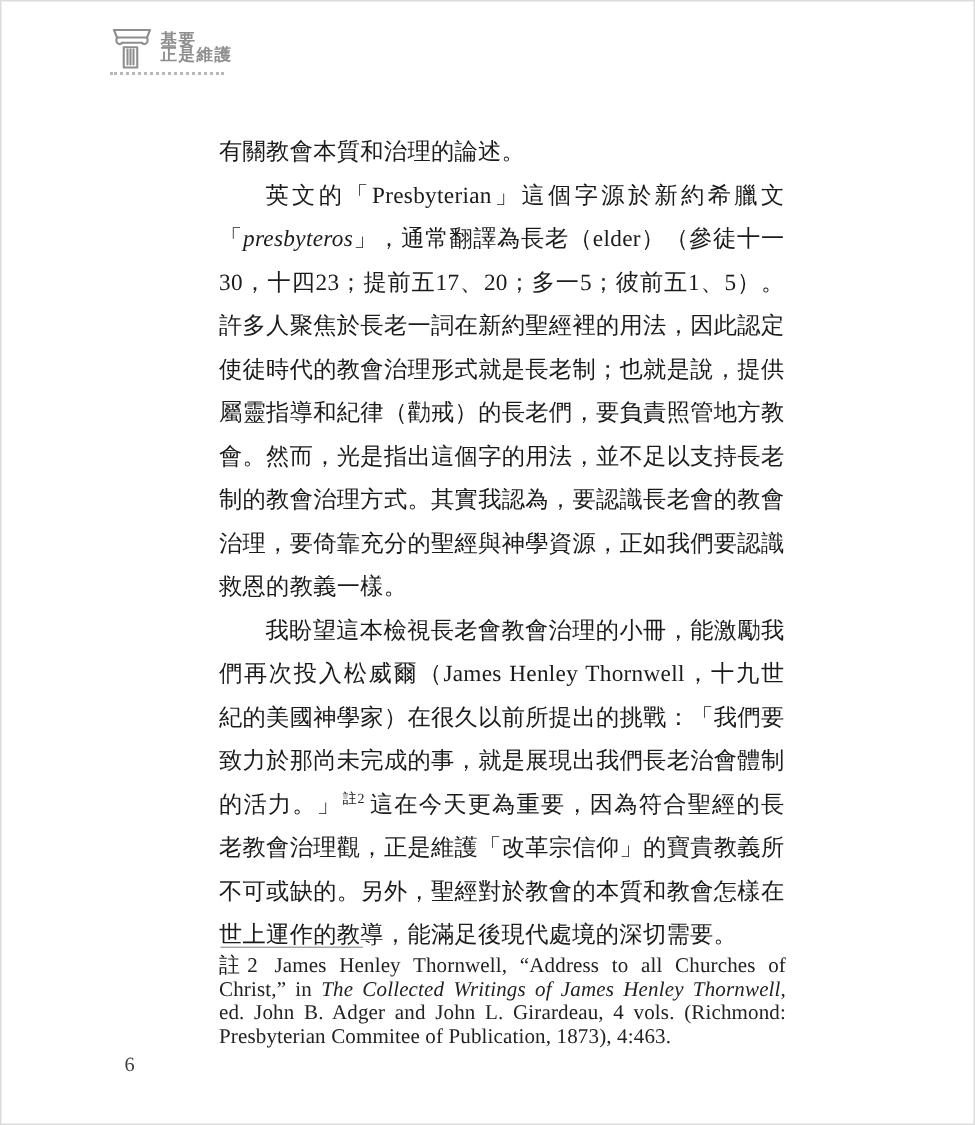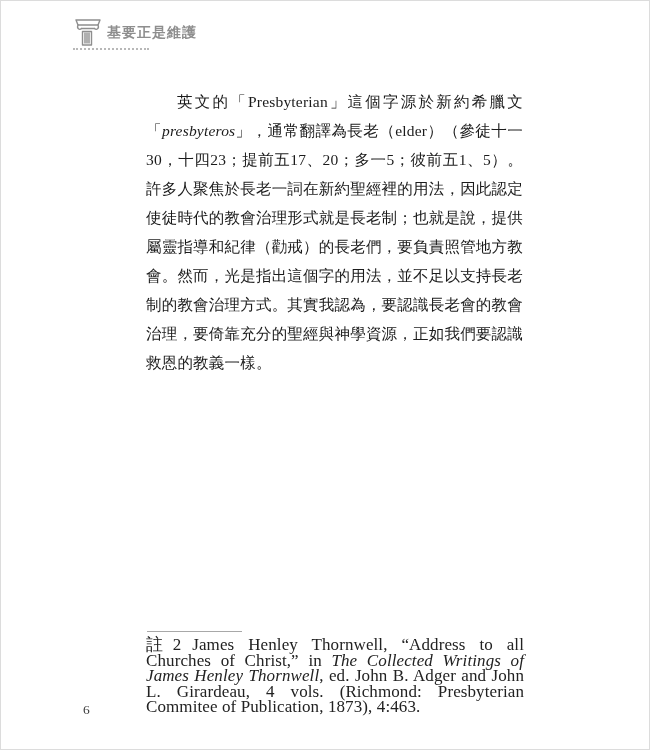--- a/index.html
+++ b/index.html
@@ -17,23 +17,23 @@
     box-sizing:border-box;
   }
   
   .logo{
     position:absolute;left:72px;top:16px;
     display:flex;align-items:center;gap:4px;
     color:#8c8c8c;
   }
   .logo-icon{width:30px;height:30px;display:inline-block;}
   .logo-text{
-    display:flex;justify-content:center;
+    display:flex;flex-direction:column;justify-content:center;
     font-family:"Liberation Sans","DejaVu Sans",sans-serif;
-    font-size:14px;line-height:10px;font-weight:bold;color:#8e8e8e;
+    font-size:11px;line-height:10px;font-weight:bold;color:#8e8e8e;
     letter-spacing:1px;
   }
   .logo-rule{
     position:absolute;left:72px;top:47px;width:76px;height:0;
     border-top:2px dotted #b8b8b8;
   }
   
   .body-text{
     position:absolute;left:145px;top:86px;width:377px;
     font-size:15.5px;line-height:29px;color:#1b1b1b;
@@ -49,21 +49,21 @@
     margin:0 3px 0 1px;letter-spacing:0;
   }
   
   .footnote{
     position:absolute;left:145px;top:630px;width:378px;
   }
   .fn-rule{
     width:95px;height:0;border-top:1px solid #a8a8a8;margin:0 0 5px 1px;
   }
   .fn-text{
-    margin:0;font-size:17px;line-height:15.5px;color:#222;
+    margin:0;font-size:14px;line-height:15.5px;color:#222;
     text-align:justify;letter-spacing:0.1px;
   }
   .fn-label{margin-right:11px;}
   
   .page-number{
     position:absolute;left:82px;top:701px;
     font-size:13.5px;color:#3d3d3d;
   }
 </style>
 </head>
@@ -85,21 +85,23 @@
       </svg>
     </span>
     <span class="logo-text">
       <span>基要</span>
       <span>正是維護</span>
     </span>
   </header>
   <div class="logo-rule"></div>
 
   <main class="body-text" id="body-text">
+      <p class="para"><span class="seg-normal">有關教會本質和治理的論述。</span></p>
       <p class="para indent"><span class="seg-normal">英文的「Presbyterian」這個字源於新約希臘文「</span><span class="seg-italic">presbyteros</span><span class="seg-normal">」，通常翻譯為長老（elder）（參徒十一30，十四23；提前五17、20；多一5；彼前五1、5）。許多人聚焦於長老一詞在新約聖經裡的用法，因此認定使徒時代的教會治理形式就是長老制；也就是說，提供屬靈指導和紀律（勸戒）的長老們，要負責照管地方教會。然而，光是指出這個字的用法，並不足以支持長老制的教會治理方式。其實我認為，要認識長老會的教會治理，要倚靠充分的聖經與神學資源，正如我們要認識救恩的教義一樣。</span></p>
+      <p class="para indent"><span class="seg-normal">我盼望這本檢視長老會教會治理的小冊，能激勵我們再次投入松威爾（James Henley Thornwell，十九世紀的美國神學家）在很久以前所提出的挑戰：「我們要致力於那尚未完成的事，就是展現出我們長老治會體制的活力。」</span><span class="seg-sup">註2</span><span class="seg-normal">這在今天更為重要，因為符合聖經的長老教會治理觀，正是維護「改革宗信仰」的寶貴教義所不可或缺的。另外，聖經對於教會的本質和教會怎樣在世上運作的教導，能滿足後現代處境的深切需要。</span></p>
     </main>
 
   <div class="footnote">
     <div class="fn-rule"></div>
     <p class="fn-text" id="footnote-text"><span class="fn-label">註2</span><span class="seg-normal">James Henley Thornwell, “Address to all Churches of Christ,” in </span><span class="seg-italic">The Collected Writings of James Henley Thornwell</span><span class="seg-normal">, ed. John B. Adger and John L. Girardeau, 4 vols. (Richmond: Presbyterian Commitee of Publication, 1873), 4:463.</span></p>
   </div>
 
   <div class="page-number">6</div>
 
 </div>

